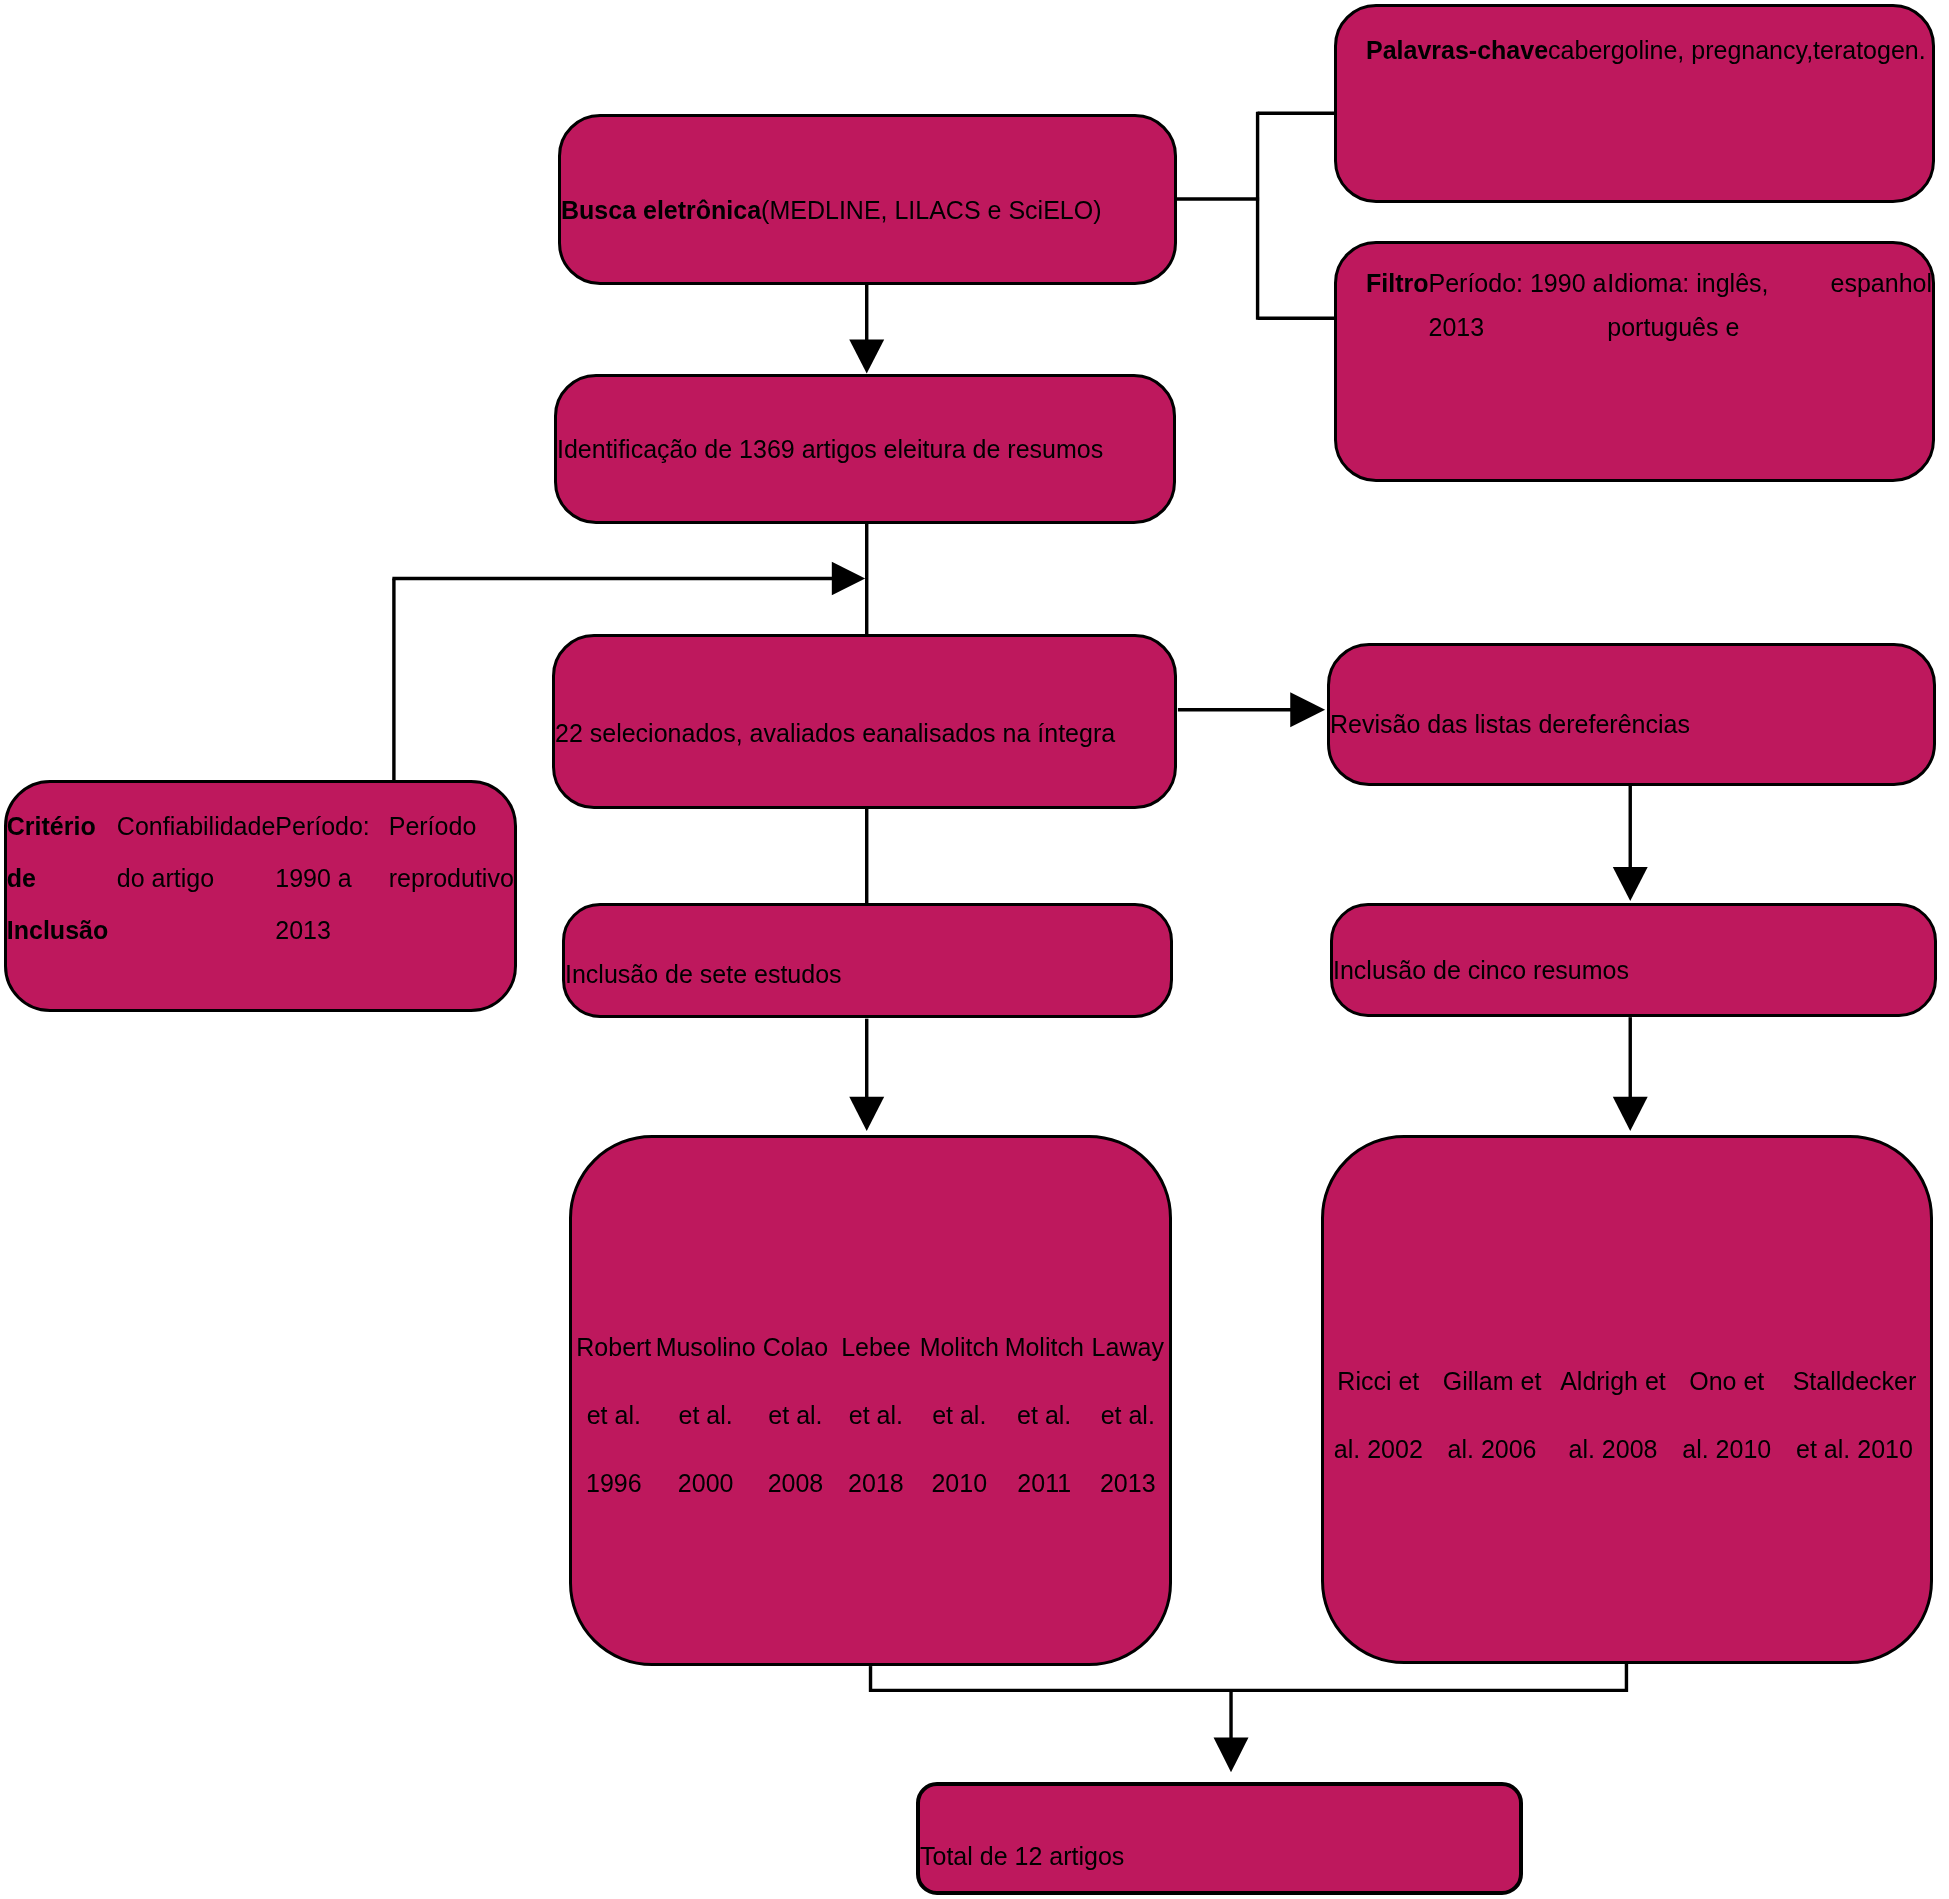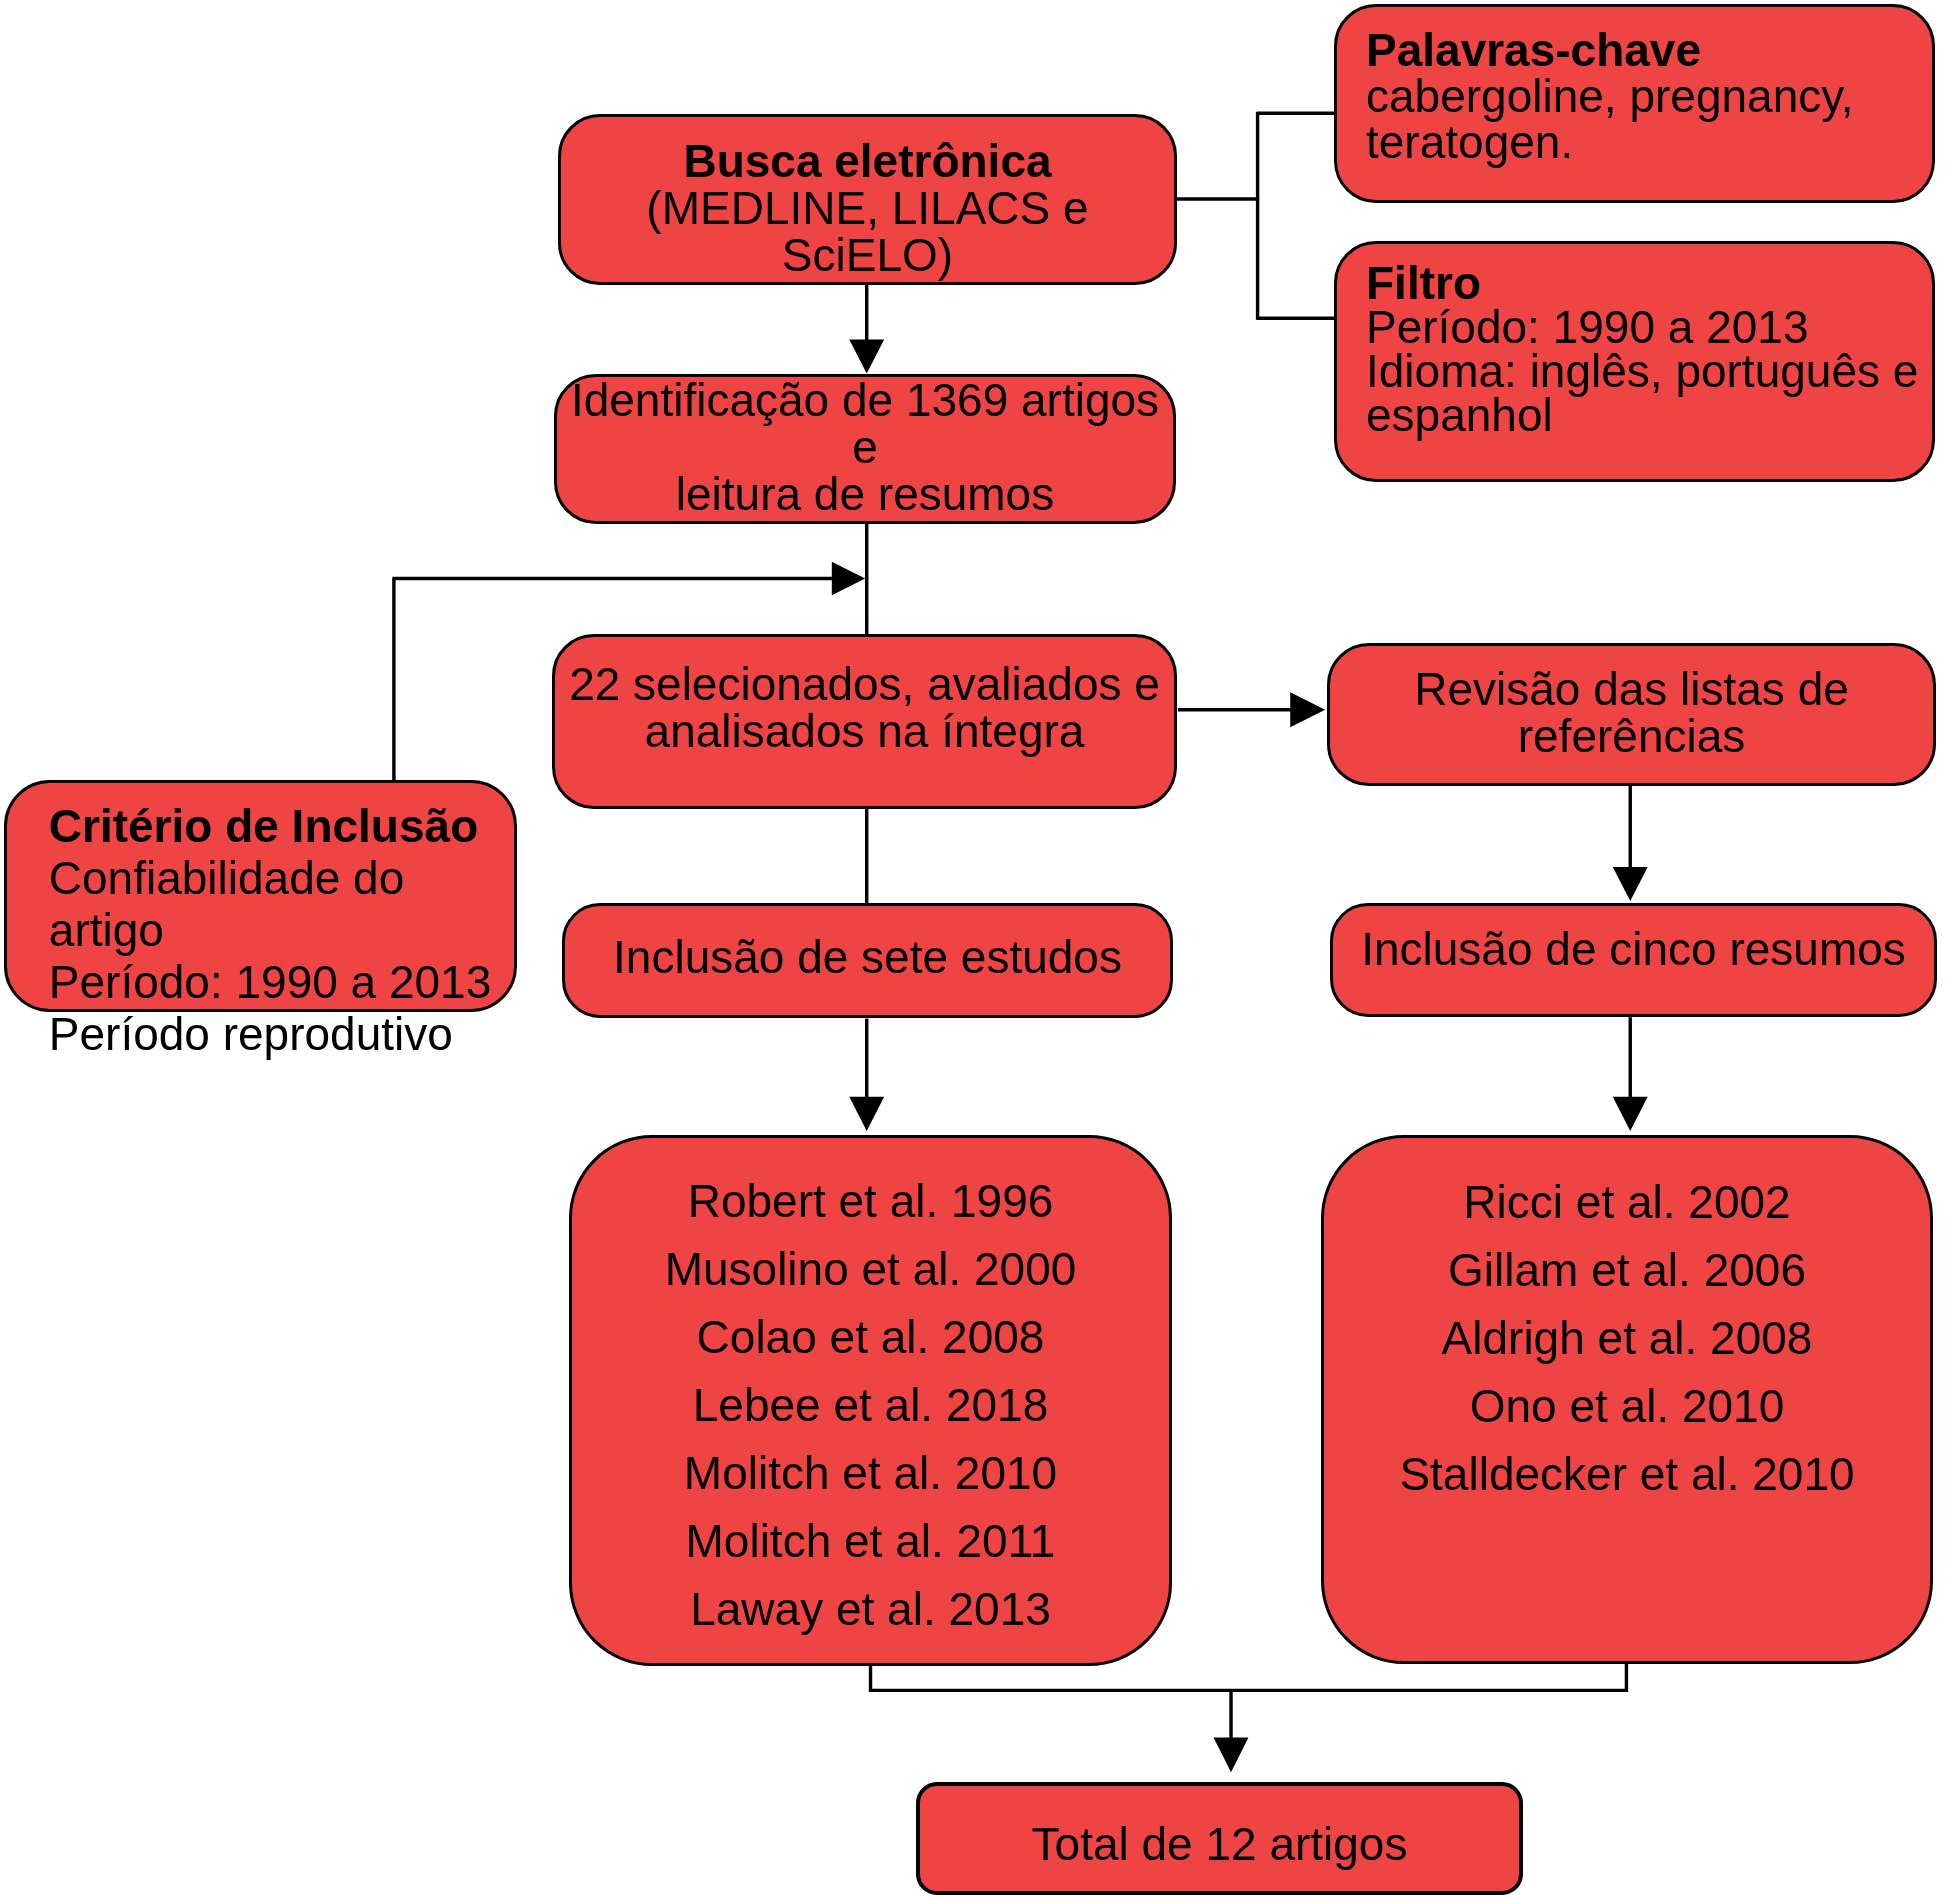--- a/index.html
+++ b/index.html
@@ -6,35 +6,35 @@
   #canvas{
     position:relative;width:1949px;height:1900px;background:#ffffff;
     font-family:"Liberation Sans","DejaVu Sans",sans-serif;color:#000000;
     overflow:hidden;
   }
   #connector-layer{position:absolute;left:0;top:0;width:1949px;height:1900px;}
   #connector-layer line, #connector-layer polyline{stroke:#000000;stroke-width:4.5;fill:none;}
   #connector-layer polygon{fill:#000000;stroke:none;}
 
   .box{
-    position:absolute;box-sizing:border-box;background:#ef4444;
+    position:absolute;box-sizing:border-box;background:#be185d;
     border:3.8px solid #000000;border-radius:42px;
-    display:flex;flex-direction:column;align-items:center;
-    text-align:center;font-size:46px;line-height:47px;
+    display:flex;flex-direction:row;align-items:center;
+    text-align:center;font-size:25px;line-height:47px;
   }
   .box .bold{font-weight:700;}
   .left-align{align-items:flex-start;text-align:left;}
 
   #box-busca        {left:558px;  top:114px;  width:619px; height:171px; padding-top:21px;}
   #box-palavras     {left:1334px; top:3.8px;    width:601px; height:199px; padding-top:20px; padding-left:29px; line-height:46px;}
   #box-filtro       {left:1334px; top:241px;  width:601px; height:241px; padding-top:16.7px; padding-left:29px; line-height:44px;}
   #box-identificacao{left:554px;  top:374px;  width:622px; height:150px; }
   #box-selecionados {left:552px;  top:634px;  width:625px; height:175px; padding-top:24px;}
   #box-revisao      {left:1327px; top:643px;  width:609px; height:143px; padding-top:20px;}
-  #box-criterio     {left:3.8px;    top:780px; width:513px; height:232px; padding-top:16.7px; padding-left:42px; line-height:52px; border-radius:46px;}
+  #box-criterio     {left:3.8px;    top:780px; width:513px; height:232px; padding-top:16.7px; line-height:52px; border-radius:46px;}
   #box-inclusao-sete {left:562px; top:903px; width:611px; height:115px; padding-top:28px; border-radius:38px;}
   #box-inclusao-cinco{left:1330px;top:903px; width:607px; height:114px; padding-top:20px; border-radius:38px;}
   #box-estudos-esquerda{left:569px; top:1135px; width:603px; height:531px; padding-top:29px; line-height:68px; border-radius:83px;}
   #box-estudos-direita {left:1321px;top:1135px; width:612px; height:529px; padding-top:30px; line-height:68px; border-radius:83px;}
   #box-total        {left:916px; top:1782px; width:607px; height:113px; padding-top:35px; border-radius:21px; border-width:4.6px;}
 </style>
 </head>
 <body>
 
 <div id="canvas">

